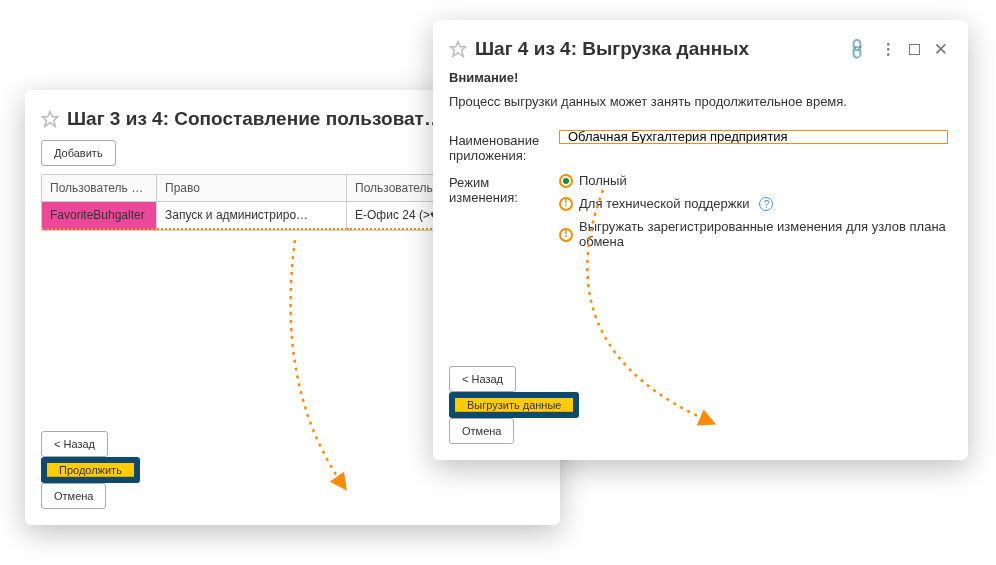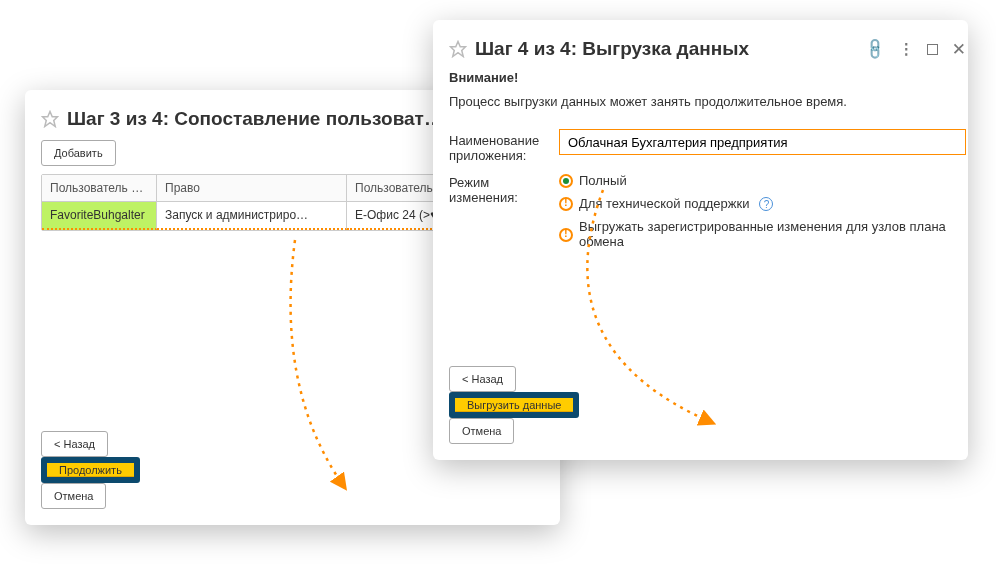--- a/index.html
+++ b/index.html
@@ -20,21 +20,21 @@
     box-shadow: 0 8px 30px rgba(0,0,0,0.25);
   }
   .win-left {
     left: 25px; top: 90px;
     width: 535px; height: 435px;
     padding: 18px 16px 16px 16px;
   }
   .win-right {
     left: 433px; top: 20px;
     width: 535px; height: 440px;
-    padding: 18px 2px 16px 16px;
+    padding: 18px 20px 16px 16px;
   }
   .title-row {
     display: flex; align-items: center; gap: 8px;
     margin-bottom: 10px;
   }
   .star {
     width: 18px; height: 18px; flex: none;
     position: relative; color: #bbb;
   }
   .title {
@@ -74,40 +74,40 @@
   }
   .th:last-child { border-right: none; }
   .trow { display: flex; }
   .td {
     padding: 6px 8px; font-size: 12px;
     border-right: 1px solid #ccc;
     white-space: nowrap; overflow: hidden; text-overflow: ellipsis;
     border-bottom: 2px dotted #ff8c00;
   }
   .td:last-child { border-right: none; }
-  .td-hl { background: #bef264; }
+  .td-hl { background: #ec4899; }
   .col1 { width: 115px; }
   .col2 { width: 190px; }
   .col3 { flex: 1; }
   .status-row {
     position: absolute; bottom: 54px; left: 16px;
     font-size: 12px; color: #888;
   }
   .footer {
     position: absolute; bottom: 16px; left: 16px; right: 16px;
     display: flex; align-items: flex-start; flex-direction: column;
   }
   .footer .spacer { flex: 1; }
   .attention { font-weight: 700; margin: 6px 0 8px; }
   .desc { margin-bottom: 18px; line-height: 1.4; }
   .form-row { display: flex; align-items: flex-start; margin-bottom: 8px; }
   .form-label { width: 110px; padding-top: 4px; font-size: 13px; }
   .form-field { flex: 1; }
   .text-input {
-    width: 100%; height: 26px;
+    width: 100%; height: 14px;
     border: 1px solid #ff8c00;
     padding: 0 8px; font-size: 13px;
     outline: none;
   }
   .radio-list { display: flex; flex-direction: column; gap: 8px; padding-top: 2px;}
   .radio-item { display: flex; align-items: center; gap: 6px; font-size: 13px; }
   .radio {
     width: 14px; height: 14px; border-radius: 50%;
     border: 1px solid #aaa; position: relative; flex: none;
     margin-top: 1px; cursor: pointer;

